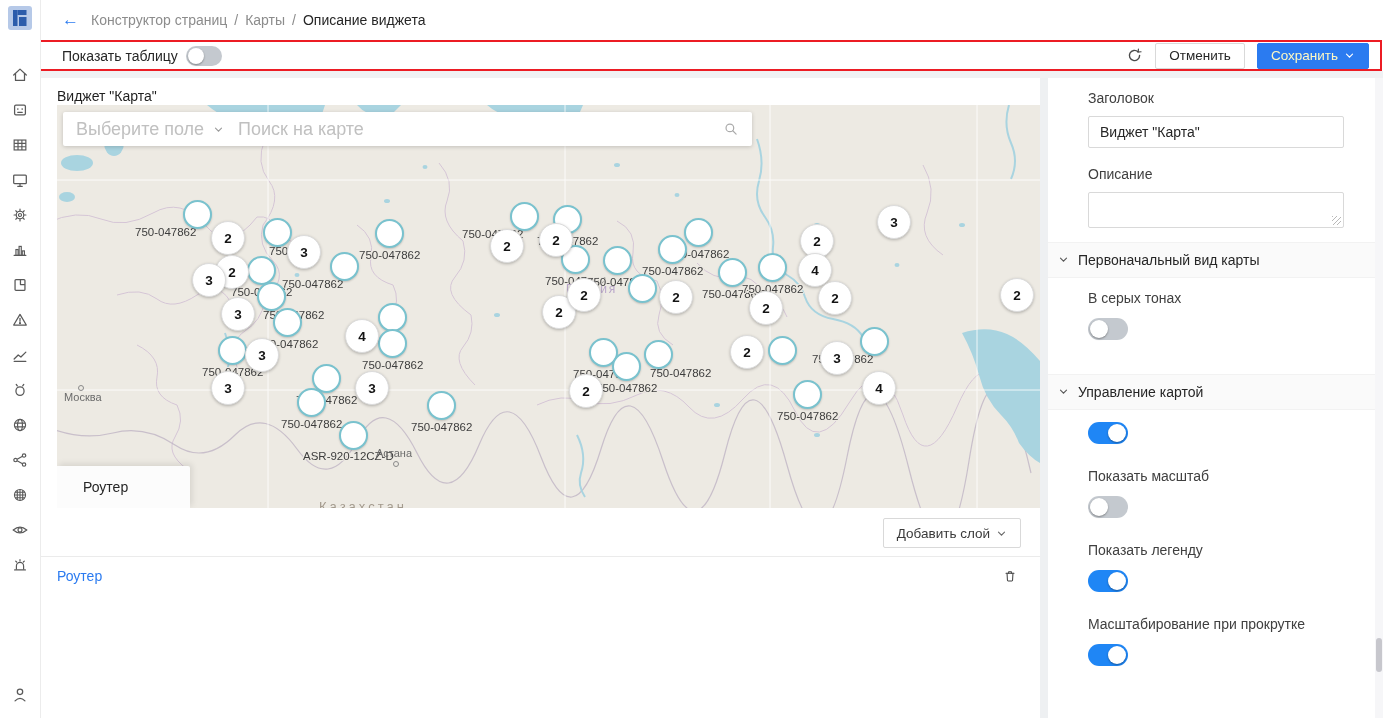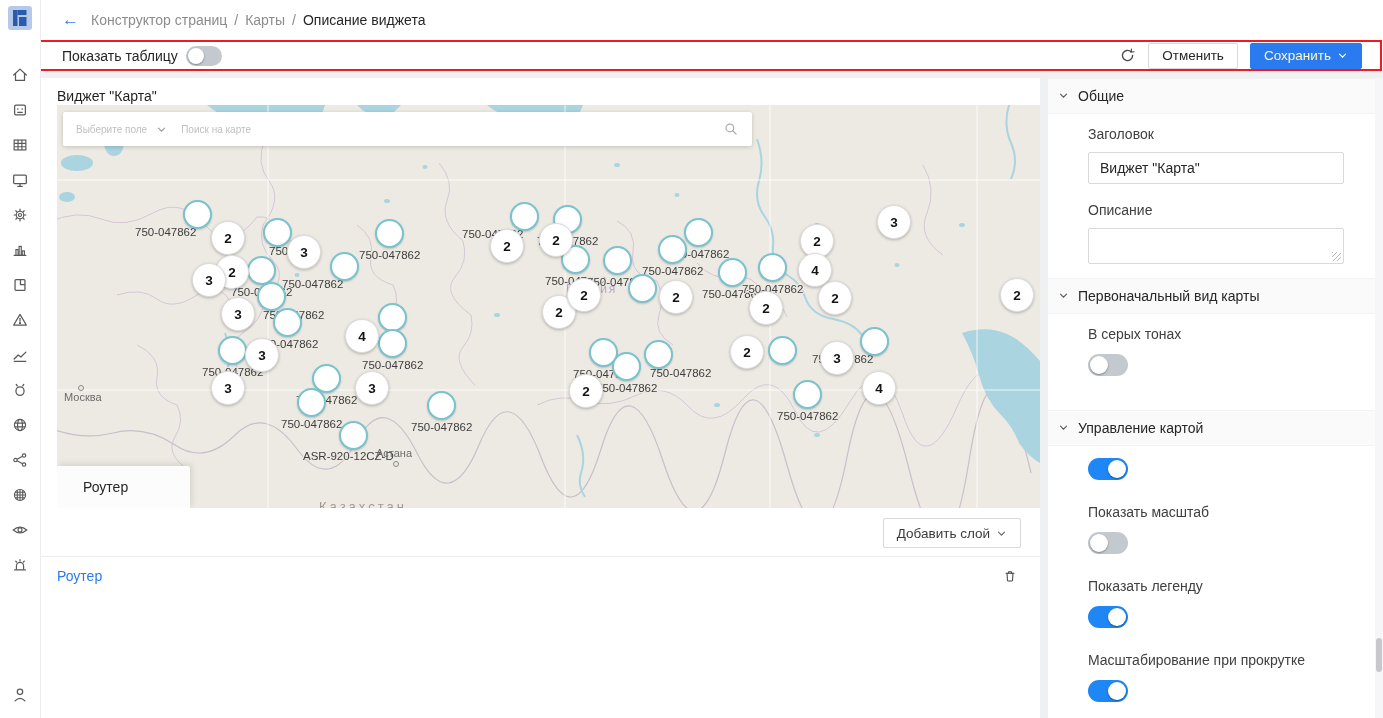--- a/index.html
+++ b/index.html
@@ -12,21 +12,21 @@
   .sb-icon{width:18px;height:18px;color:#595959;cursor:pointer}
   .sb-icon svg,.sb-user svg{display:block}
   .sb-user{position:absolute;left:11px;bottom:14px;width:18px;height:18px;color:#595959}
   
   #topbar{position:absolute;left:40px;top:0;width:1343px;height:40px;background:#fff;display:flex;align-items:center;padding-left:22px;box-sizing:border-box}
   .back{color:#2b7bf0;font-size:17px;margin-right:12px;cursor:pointer}
   .crumbs{font-size:14px}
   .crumb.dim{color:#8c8c8c;cursor:pointer}
   .sep{color:#8c8c8c;margin:0 7px}
   .crumb.cur{color:#262626}
-  #toolbar{position:absolute;left:40px;top:40px;width:1343px;height:31px;background:#fff;display:flex;align-items:center;justify-content:space-between;box-sizing:border-box;padding:0 21px 0 22px;z-index:30}
+  #toolbar{position:absolute;left:40px;top:40px;width:1343px;height:31px;background:#fff;display:flex;align-items:center;justify-content:space-between;box-sizing:border-box;padding:0 14px 0 22px;z-index:30}
   .tb-left{display:flex;align-items:center;gap:8px}
   .tb-right{display:flex;align-items:center;gap:12px}
   #red-frame{position:absolute;left:34px;top:40px;width:1344px;height:27px;border:2px solid #ec1c24;z-index:35;pointer-events:none}
   #strip{position:absolute;left:40px;top:71px;width:1343px;height:7px;background:#f0f1f3}
   .btn{border-radius:2px;font-size:13.5px;height:26px;display:inline-flex;align-items:center;gap:6px;padding:0 13px;cursor:pointer;border:1px solid #d9d9d9;background:#fff;color:#262626;font-family:inherit}
   .btn.primary{background:#2b7bf0;border-color:#2b7bf0;color:#fef9c3}
   .refresh{width:17px;height:17px;color:#4a4a4a;cursor:pointer}
   
   .switch{display:inline-block;position:relative;width:40px;height:22px;border-radius:11px;background:#c4c9cf;cursor:pointer;vertical-align:middle}
   .switch .knob{position:absolute;top:2px;left:2px;width:18px;height:18px;border-radius:50%;background:#fff;box-shadow:0 1px 2px rgba(0,0,0,.35)}
@@ -41,21 +41,21 @@
   #map-bg{position:absolute;left:0;top:0}
   #map-markers{position:absolute;left:4px;top:0;width:1172px;height:403px}
   .mlabel{position:absolute;font-size:11.5px;color:#3d3d3d;white-space:nowrap;z-index:1;
     text-shadow:-1px 0 #edeae3,1px 0 #edeae3,0 -1px #edeae3,0 1px #edeae3,-1px -1px #edeae3,1px 1px #edeae3}
   .pt{position:absolute;width:25px;height:25px;border-radius:50%;background:#fff;border:2px solid #79c2ce;box-shadow:0 1px 2px rgba(0,0,0,.18);z-index:2;cursor:pointer}
   .cl{position:absolute;width:32px;height:32px;border-radius:50%;background:#fff;border:1px solid #dcdcdc;box-shadow:0 1px 3px rgba(0,0,0,.25);z-index:3;display:flex;align-items:center;justify-content:center;font-size:13.5px;font-weight:bold;color:#141414;cursor:pointer}
   .city{position:absolute;font-size:11px;color:#6b6b6b;z-index:1;white-space:nowrap}
   .city.country{font-size:13px;letter-spacing:3px;color:#a39a8d}
   .city.region{font-size:12px;letter-spacing:2px;color:#b9a6c9}
   .citydot{position:absolute;width:4px;height:4px;border-radius:50%;border:1px solid #8a8a8a;background:#edeae3;z-index:1}
-  .searchbar{position:absolute;left:6px;top:7px;width:689px;height:34px;background:#fff;border-radius:2px;box-shadow:0 1px 4px rgba(0,0,0,.18);display:flex;align-items:center;z-index:6;font-size:10px}
+  .searchbar{position:absolute;left:6px;top:7px;width:689px;height:34px;background:#fff;border-radius:2px;box-shadow:0 1px 4px rgba(0,0,0,.18);display:flex;align-items:center;z-index:6;font-size:18px}
   .fieldsel{display:flex;align-items:center;gap:9px;color:#c0c0c0;padding:0 14px 0 13px;cursor:pointer}
   .fieldsel svg{color:#9b9b9b}
   .q{color:#c0c0c0;flex:1;cursor:text}
   .mag{width:16px;height:16px;color:#ababab;margin-right:13px;cursor:pointer}
   .legendtab{position:absolute;left:0;top:361px;width:133px;height:42px;background:#fcfcfc;z-index:5;box-shadow:2px -2px 6px rgba(0,0,0,.10);border-top-right-radius:2px;display:flex;align-items:center;padding-left:26px;box-sizing:border-box;font-size:14px;color:#262626;cursor:pointer}
   .layers-head{position:absolute;left:0;top:440px;width:1000px;height:30px;display:flex;justify-content:flex-end;padding-right:19px;box-sizing:border-box}
   .add-layer{height:30px;color:#3a3a3a}
   .add-layer svg{color:#6b6b6b}
   #layers-list{position:absolute;left:0;top:478px;width:1000px;border-top:1px solid #ebebeb}
   .layer-row{height:38px;display:flex;align-items:center;justify-content:space-between;padding:0 22px 0 17px}
@@ -422,26 +422,20 @@
             </svg></span>
         </div>
       </div>
   </main>
 
   <div id="gutter"></div>
 
   <aside id="panel">
     <div id="panel-sections">
         <div class="sec">
-          <div class="sec-h">
-            <span><svg width="11" height="11" viewBox="0 0 20 20" fill="none" stroke="currentColor" stroke-width="2" stroke-linecap="round">
-                <path d="M4.5 7.5 L10 13 L15.5 7.5"></path>
-              </svg></span>
-            <span class="sec-t">Общие</span>
-          </div>
           <div class="sec-b">
             <div class="f-label">Заголовок</div>
             <div class="tinput">Виджет "Карта"</div>
             <div class="f-label">Описание</div>
             <div class="tarea">
               <span class="grip"></span>
             </div>
           </div>
         </div>
         <div class="sec">

